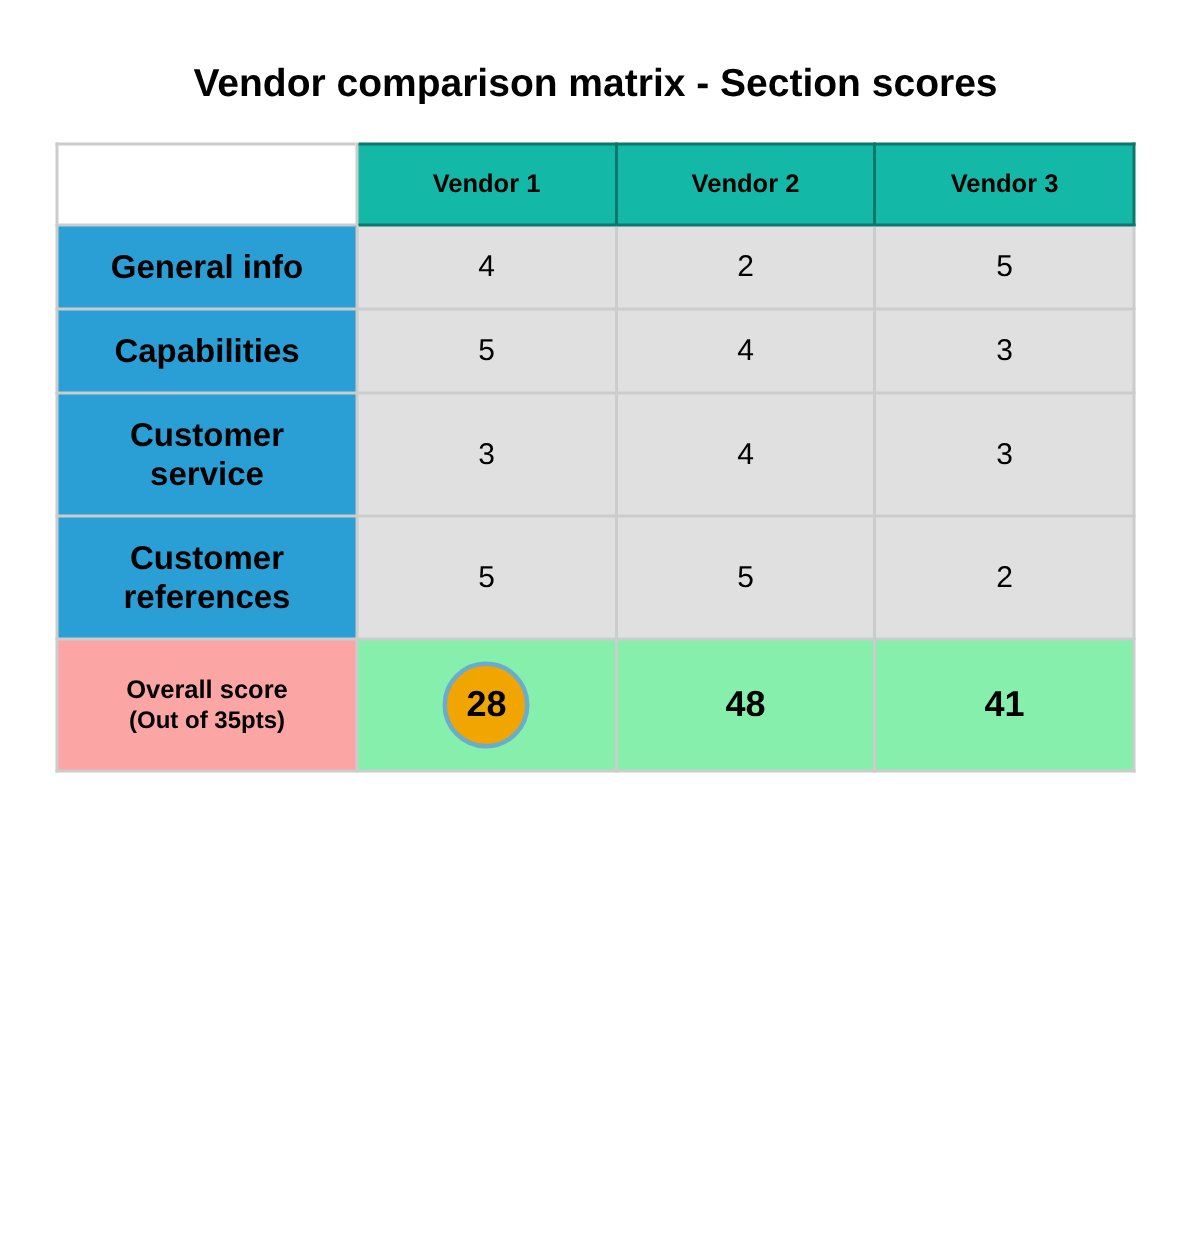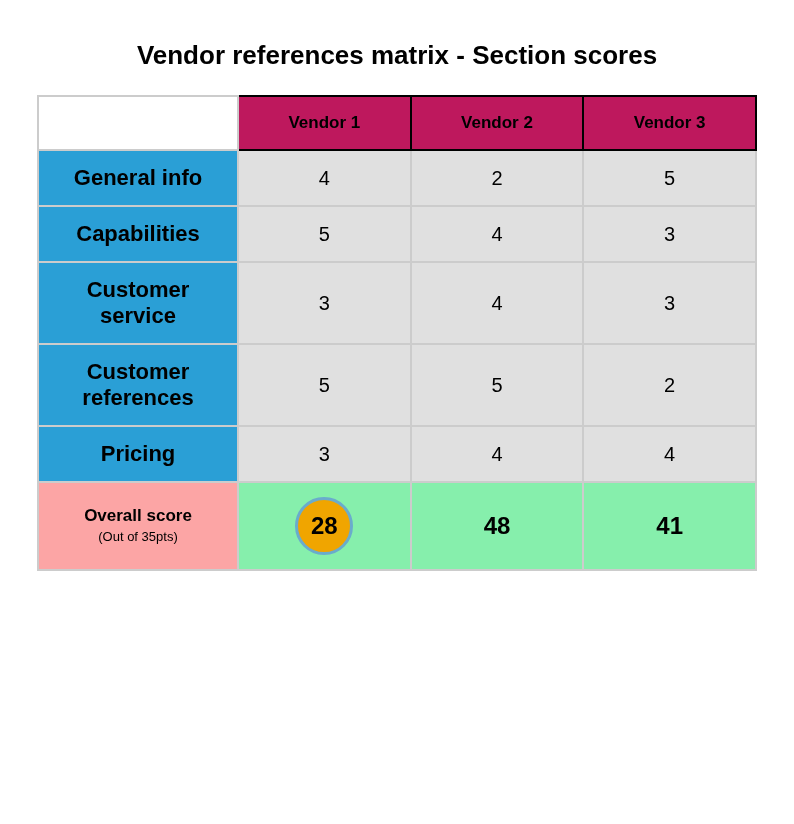--- a/index.html
+++ b/index.html
@@ -33,27 +33,27 @@
     }
 
     .matrix-table {
       width: 100%;
       border-collapse: collapse;
       border: 2px solid #cccccc;
     }
 
     
     .header-row th {
-      background-color: #be185d;
+      background-color: #14b8a6;
       color: #000000;
       font-weight: 800;
       font-size: 17px;
       text-align: center;
       padding: 16px 10px;
-      border: 2px solid #000000;
+      border: 2px solid #0f766e;
     }
 
     .header-row th.empty-header {
       background-color: #ffffff;
       border: none;
       border-right: 2px solid #cccccc;
     }
 
     
     .data-row td {
@@ -109,29 +109,29 @@
       height: 58px;
       border-radius: 50%;
       border: 3px solid #6aaccc;
       background-color: #f0a500;
       font-size: 24px;
       font-weight: 900;
       color: #000000;
     }
 
     .overall-label-sub {
-      font-size: 13px;
-      font-weight: 400;
+      font-size: 16px;
+      font-weight: 700;
     }
   </style>
 </head>
 <body>
 
 <div class="container">
-  <h1 class="page-title">Vendor references matrix - Section scores</h1>
+  <h1 class="page-title">Vendor comparison matrix - Section scores</h1>
 
   <table class="matrix-table">
     <thead>
       <tr class="header-row">
         <th class="empty-header"></th>
         <th>Vendor 1</th>
         <th>Vendor 2</th>
         <th>Vendor 3</th>
       </tr>
     </thead>
@@ -153,26 +153,20 @@
           <td class="score-cell">3</td>
           <td class="score-cell">4</td>
           <td class="score-cell">3</td>
         </tr>
         <tr class="data-row">
           <td class="row-label">Customer<br>references</td>
           <td class="score-cell">5</td>
           <td class="score-cell">5</td>
           <td class="score-cell">2</td>
         </tr>
-        <tr class="data-row">
-          <td class="row-label">Pricing</td>
-          <td class="score-cell">3</td>
-          <td class="score-cell">4</td>
-          <td class="score-cell">4</td>
-        </tr>
         <tr class="overall-row">
           <td class="overall-label"><strong>Overall score</strong><br><span class="overall-label-sub">(Out of 35pts)</span></td>
           <td class="overall-score"><div class="score-circle">28</div></td>
           <td class="overall-score">48</td>
           <td class="overall-score">41</td>
         </tr>
       </tbody>
   </table>
 </div>
 

